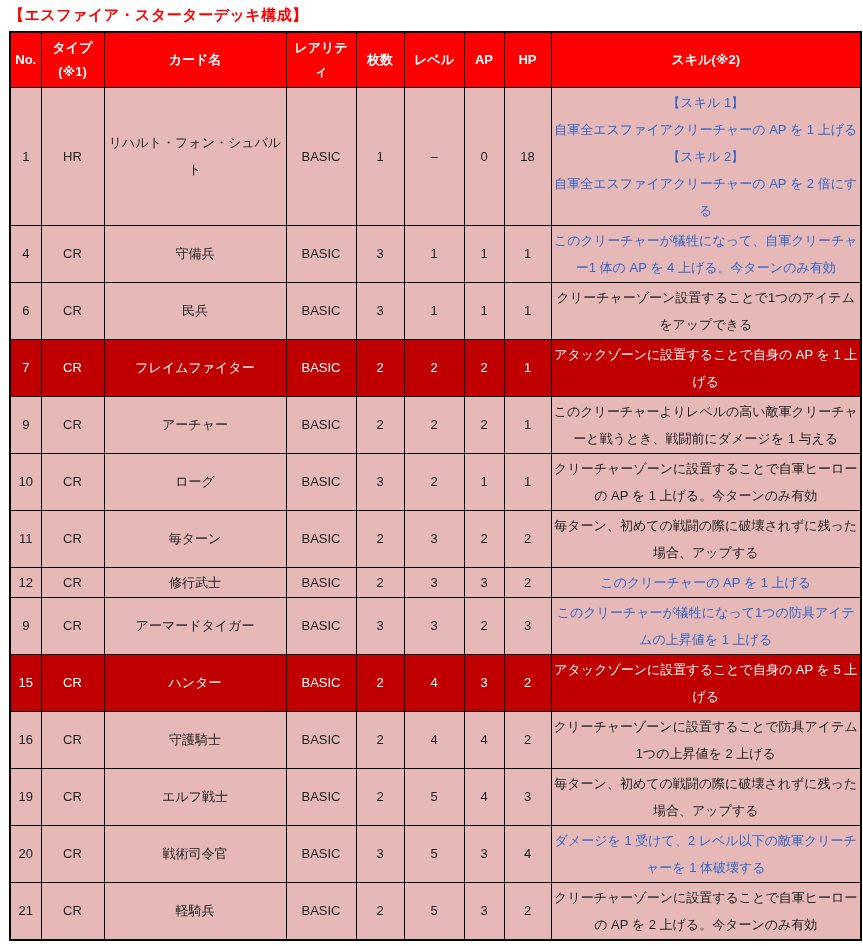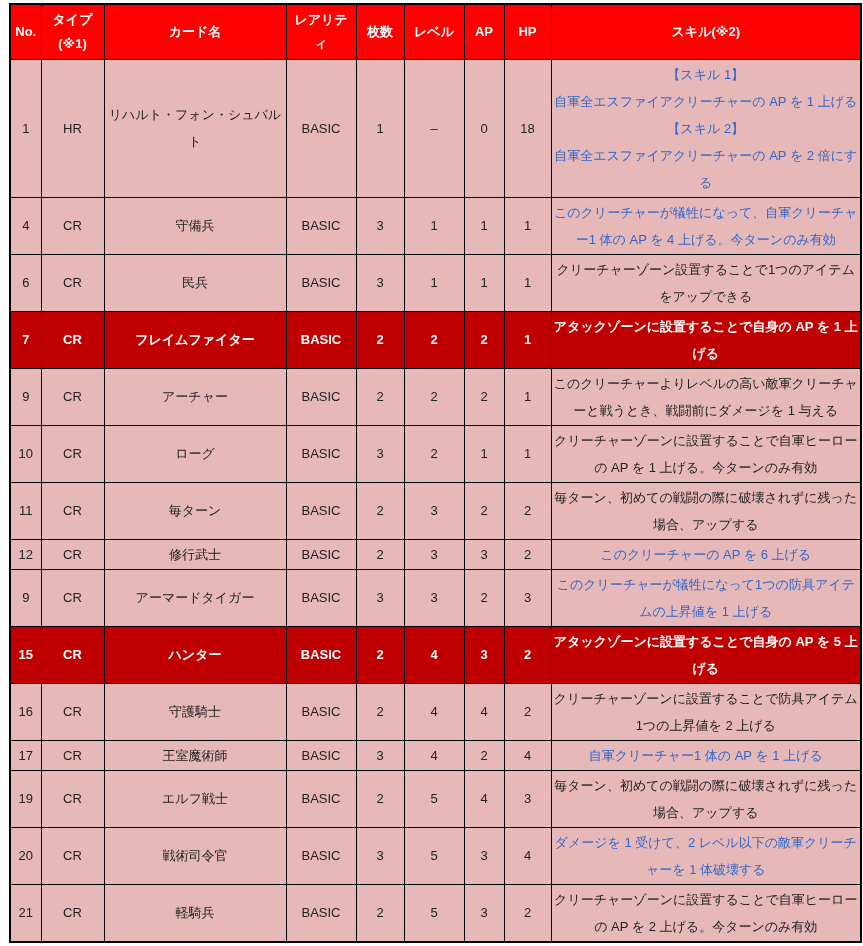--- a/index.html
+++ b/index.html
@@ -64,27 +64,28 @@
     background:var(--row-bg);
     color:var(--body-text);
     font-size:13px;
     line-height:27px;
   }
   tbody td.skill{padding:1px 2px;}
   tbody td.skill.blue{color:var(--skill-blue);}
   tbody tr.highlight td{
     background:var(--highlight-bg);
     color:var(--highlight-text);
-    font-weight:bold;
+    font-weight:normal;
   }
 </style>
 </head>
 <body>
 
 <div class="page">
+  <div class="title">【エスファイア・スターターデッキ構成】</div>
   <table class="deck">
     <colgroup>
       <col class="c-no">
         <col class="c-type">
         <col class="c-name">
         <col class="c-rarity">
       <col class="c-qty">
         <col class="c-level">
         <col class="c-ap">
         <col class="c-hp">
@@ -202,21 +203,21 @@
         <tr>
           <td>12</td>
           <td>CR</td>
           <td>修行武士</td>
           <td>BASIC</td>
           <td>2</td>
           <td>3</td>
           <td>3</td>
           <td>2</td>
           <td class="skill blue">
-            <div>このクリーチャーの AP を 6 上げる</div>
+            <div>このクリーチャーの AP を 1 上げる</div>
           </td>
         </tr>
         <tr>
           <td>9</td>
           <td>CR</td>
           <td>アーマードタイガー</td>
           <td>BASIC</td>
           <td>3</td>
           <td>3</td>
           <td>2</td>
@@ -242,33 +243,20 @@
           <td>16</td>
           <td>CR</td>
           <td>守護騎士</td>
           <td>BASIC</td>
           <td>2</td>
           <td>4</td>
           <td>4</td>
           <td>2</td>
           <td class="skill">
             <div>クリーチャーゾーンに設置することで防具アイテム1つの上昇値を 2 上げる</div>
-          </td>
-        </tr>
-        <tr>
-          <td>17</td>
-          <td>CR</td>
-          <td>王室魔術師</td>
-          <td>BASIC</td>
-          <td>3</td>
-          <td>4</td>
-          <td>2</td>
-          <td>4</td>
-          <td class="skill blue">
-            <div>自軍クリーチャー1 体の AP を 1 上げる</div>
           </td>
         </tr>
         <tr>
           <td>19</td>
           <td>CR</td>
           <td>エルフ戦士</td>
           <td>BASIC</td>
           <td>2</td>
           <td>5</td>
           <td>4</td>

